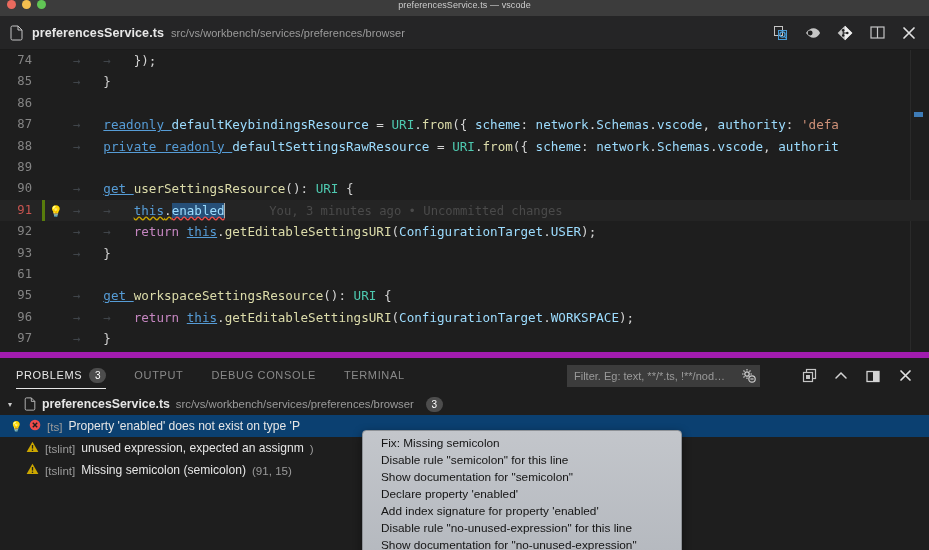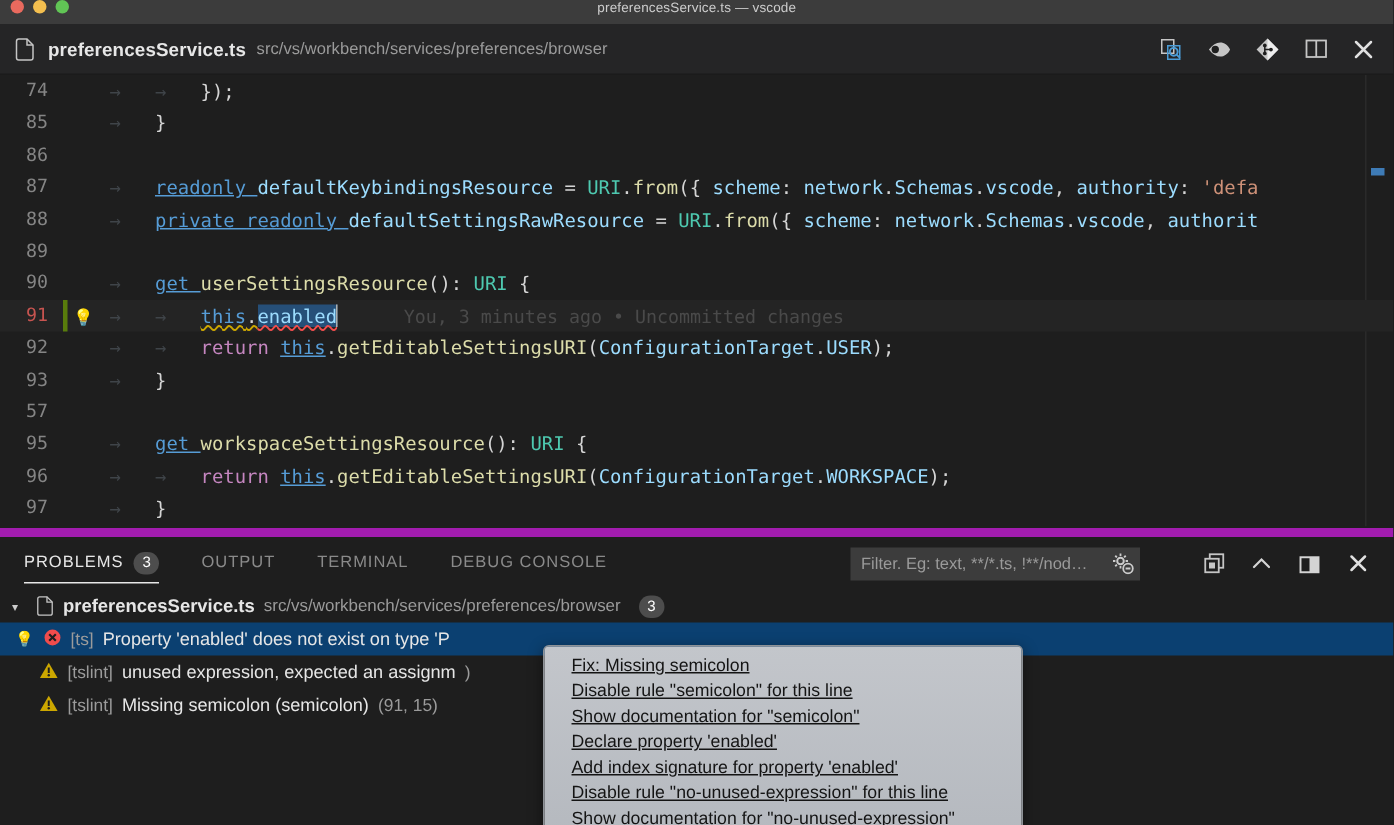--- a/index.html
+++ b/index.html
@@ -164,21 +164,20 @@
     position: absolute; left: 362px; top: 430px; width: 320px;
     background: linear-gradient(180deg,#c3c6cb 0%, #b5b9bf 100%);
     border: 1px solid #8e9297; border-radius: 4px;
     box-shadow: 0 3px 10px rgba(0,0,0,.45);
     padding: 4px 0 2px 0; overflow: hidden;
   }
   .ctxitem {
     height: 17px; line-height: 17px; padding: 0 12px 0 18px;
     font-size: 11.8px; color: #141414; white-space: nowrap;
     font-family: "Liberation Sans", sans-serif;
-    text-decoration: underline;
   }
 </style>
 </head>
 <body>
 
 <div class="app">
 
   <div class="titlebar">
     <div class="traffic">
       <span class="dot red"></span>
@@ -243,43 +242,43 @@
         <div class="code-line"><span class="lnum">74</span><span class="gitbar"></span><span class="glyph"></span><span class="code-text"><span class="ind">→   </span><span class="ind">→   </span><span class="punc">});</span></span></div>
         <div class="code-line"><span class="lnum">85</span><span class="gitbar"></span><span class="glyph"></span><span class="code-text"><span class="ind">→   </span><span class="punc">}</span></span></div>
         <div class="code-line"><span class="lnum">86</span><span class="gitbar"></span><span class="glyph"></span><span class="code-text"></span></div>
         <div class="code-line"><span class="lnum">87</span><span class="gitbar"></span><span class="glyph"></span><span class="code-text"><span class="ind">→   </span><span class="kw">readonly </span><span class="var">defaultKeybindingsResource </span><span class="punc">= </span><span class="type">URI</span><span class="punc">.</span><span class="fn">from</span><span class="punc">({ </span><span class="var">scheme</span><span class="punc">: </span><span class="var">network</span><span class="punc">.</span><span class="var">Schemas</span><span class="punc">.</span><span class="var">vscode</span><span class="punc">, </span><span class="var">authority</span><span class="punc">: </span><span class="str">'defa</span></span></div>
         <div class="code-line"><span class="lnum">88</span><span class="gitbar"></span><span class="glyph"></span><span class="code-text"><span class="ind">→   </span><span class="kw">private </span><span class="kw">readonly </span><span class="var">defaultSettingsRawResource </span><span class="punc">= </span><span class="type">URI</span><span class="punc">.</span><span class="fn">from</span><span class="punc">({ </span><span class="var">scheme</span><span class="punc">: </span><span class="var">network</span><span class="punc">.</span><span class="var">Schemas</span><span class="punc">.</span><span class="var">vscode</span><span class="punc">, </span><span class="var">authorit</span></span></div>
         <div class="code-line"><span class="lnum">89</span><span class="gitbar"></span><span class="glyph"></span><span class="code-text"></span></div>
         <div class="code-line"><span class="lnum">90</span><span class="gitbar"></span><span class="glyph"></span><span class="code-text"><span class="ind">→   </span><span class="kw">get </span><span class="fn">userSettingsResource</span><span class="punc">(): </span><span class="type">URI</span><span class="punc"> {</span></span></div>
         <div class="code-line modified active"><span class="lnum">91</span><span class="gitbar"></span><span class="glyph"><span class="bulb">💡</span></span><span class="code-text"><span class="ind">→   </span><span class="ind">→   </span><span class="kw warn-underline">this</span><span class="punc warn-underline">.</span><span class="prop sel err-underline">enabled</span><span class="cursor"></span><span class="blame">You, 3 minutes ago • Uncommitted changes</span></span></div>
         <div class="code-line"><span class="lnum">92</span><span class="gitbar"></span><span class="glyph"></span><span class="code-text"><span class="ind">→   </span><span class="ind">→   </span><span class="kw2">return </span><span class="kw">this</span><span class="punc">.</span><span class="fn">getEditableSettingsURI</span><span class="punc">(</span><span class="var">ConfigurationTarget</span><span class="punc">.</span><span class="var">USER</span><span class="punc">);</span></span></div>
         <div class="code-line"><span class="lnum">93</span><span class="gitbar"></span><span class="glyph"></span><span class="code-text"><span class="ind">→   </span><span class="punc">}</span></span></div>
-        <div class="code-line"><span class="lnum">57</span><span class="gitbar"></span><span class="glyph"></span><span class="code-text"></span></div>
+        <div class="code-line"><span class="lnum">61</span><span class="gitbar"></span><span class="glyph"></span><span class="code-text"></span></div>
         <div class="code-line"><span class="lnum">95</span><span class="gitbar"></span><span class="glyph"></span><span class="code-text"><span class="ind">→   </span><span class="kw">get </span><span class="fn">workspaceSettingsResource</span><span class="punc">(): </span><span class="type">URI</span><span class="punc"> {</span></span></div>
         <div class="code-line"><span class="lnum">96</span><span class="gitbar"></span><span class="glyph"></span><span class="code-text"><span class="ind">→   </span><span class="ind">→   </span><span class="kw2">return </span><span class="kw">this</span><span class="punc">.</span><span class="fn">getEditableSettingsURI</span><span class="punc">(</span><span class="var">ConfigurationTarget</span><span class="punc">.</span><span class="var">WORKSPACE</span><span class="punc">);</span></span></div>
         <div class="code-line"><span class="lnum">97</span><span class="gitbar"></span><span class="glyph"></span><span class="code-text"><span class="ind">→   </span><span class="punc">}</span></span></div>
         <div class="code-line"><span class="lnum">98</span><span class="gitbar"></span><span class="glyph"></span><span class="code-text"></span></div>
       </div>
   </div>
 
   <div class="panel">
     <div class="panel-tabs">
       <div id="panel-tab-list" style="display:flex;align-items:center;">
           <div class="ptab active">
             <span>PROBLEMS</span>
             <span class="badge">3</span>
           </div>
           <div class="ptab">
             <span>OUTPUT</span>
           </div>
           <div class="ptab">
+            <span>DEBUG CONSOLE</span>
+          </div>
+          <div class="ptab">
             <span>TERMINAL</span>
-          </div>
-          <div class="ptab">
-            <span>DEBUG CONSOLE</span>
           </div>
         </div>
       <div class="panel-actions">
         <div class="filter-box">
           <input type="text" value="" placeholder="Filter. Eg: text, **/*.ts, !**/nod…" style="">
           <span class="picon">
             <svg width="15" height="15" viewBox="0 0 15 15">
                 <circle cx="6" cy="6" r="2.2" fill="none" stroke="#cccccc" stroke-width="1.3"></circle>
                 <path d="M6 1v1.6M6 9.4V11M1 6h1.6M9.4 6H11M2.5 2.5l1.1 1.1M8.4 8.4l1.1 1.1M9.5 2.5 8.4 3.6M3.6 8.4 2.5 9.5" stroke="#cccccc" stroke-width="1.2"></path>
                 <circle cx="11" cy="11" r="3.2" fill="#3c3c3c" stroke="#cccccc" stroke-width="1.2"></circle>

